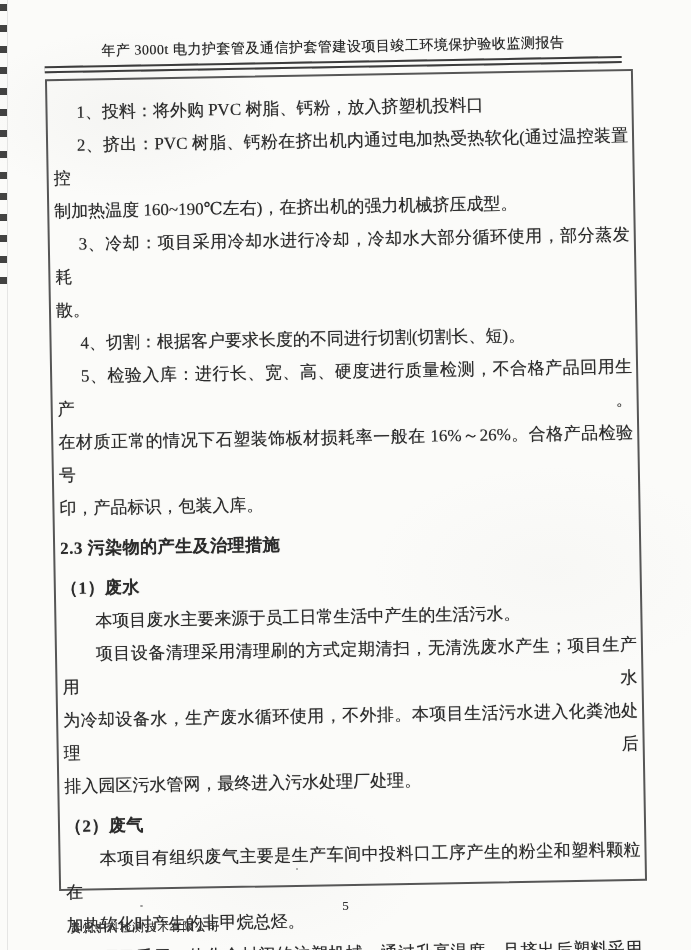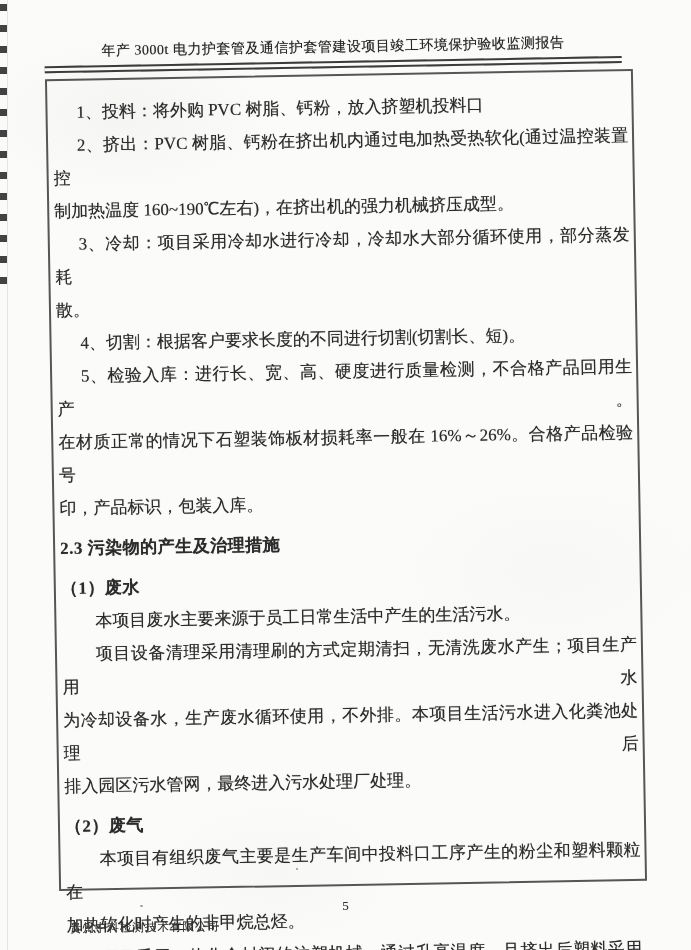--- a/index.html
+++ b/index.html
@@ -11,21 +11,20 @@
   }
   #page {
     position: relative;
     width: 691px; height: 950px;
     background:
       radial-gradient(220px 120px at 18% 12%, rgba(190,190,185,0.10), rgba(190,190,185,0) 70%),
       radial-gradient(260px 150px at 80% 60%, rgba(200,200,195,0.07), rgba(200,200,195,0) 70%),
       radial-gradient(200px 120px at 40% 92%, rgba(200,200,195,0.08), rgba(200,200,195,0) 70%),
       #fbfbf9;
     color: #2e2e2e;
-    font-family: Liberation Serif, serif;
   }
   
   #scan-wrap {
     position: absolute; left: 0; top: 0; width: 691px; height: 950px;
     transform: rotate(-1deg);
     transform-origin: 345px 480px;
   }
   .doc-title {
     position: absolute; left: 52px; top: 38px; width: 577px;
     text-align: center;

